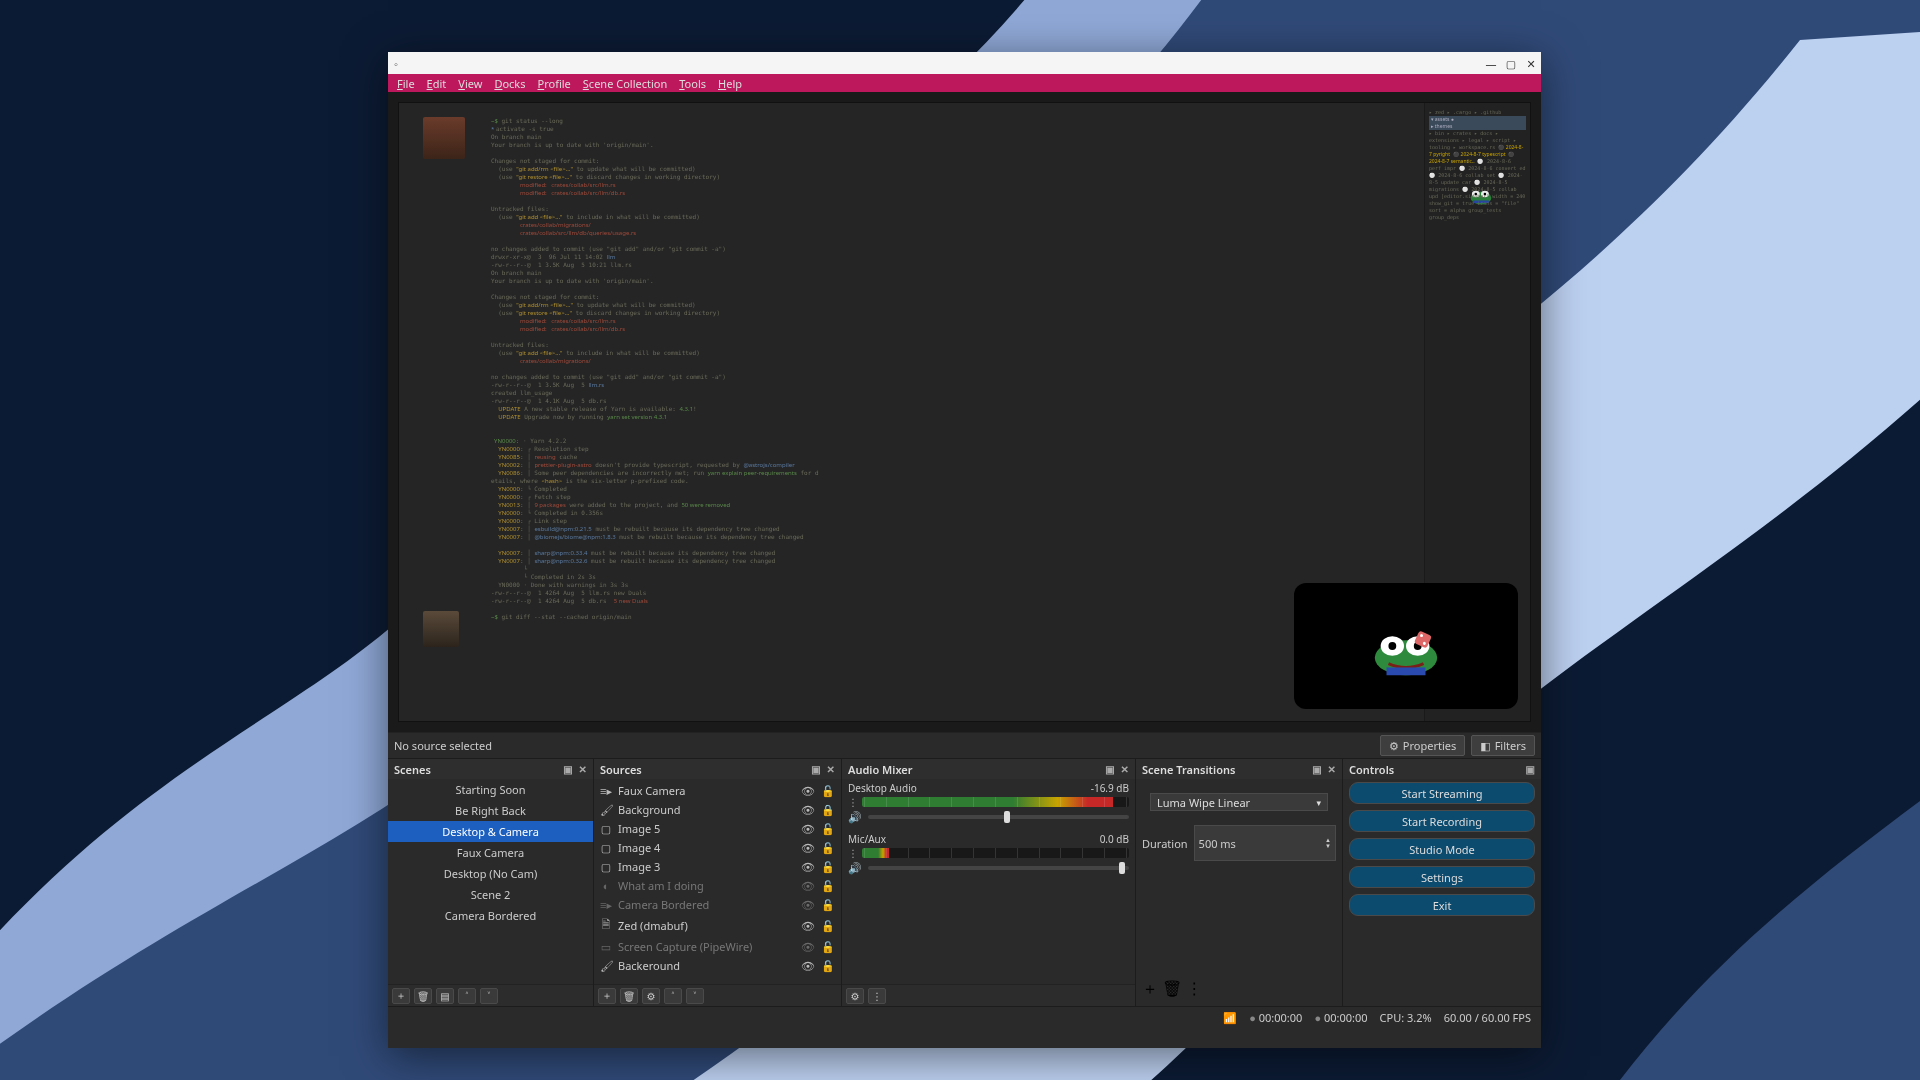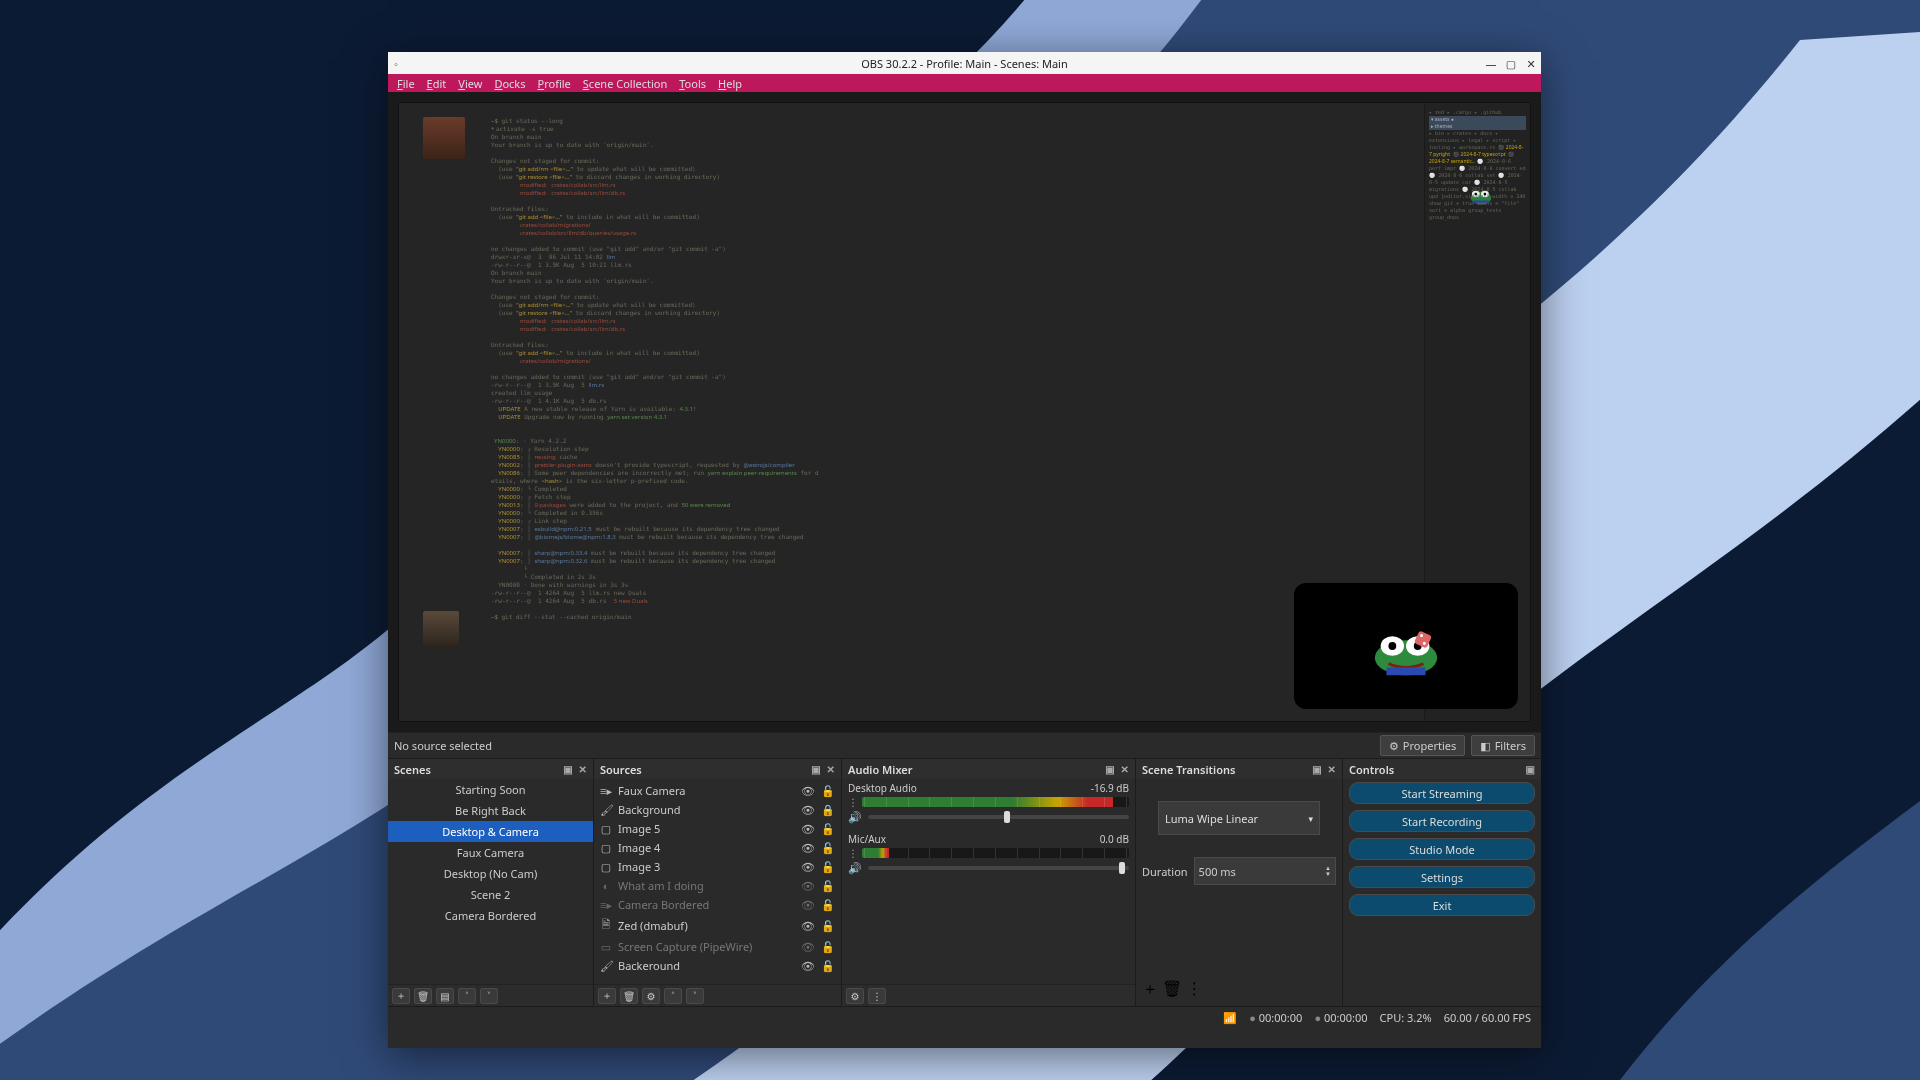--- a/index.html
+++ b/index.html
@@ -50,24 +50,24 @@
 .mixer-ch .db { margin-left:auto; }
 .meter { height:10px; position:relative; margin:2px 0; background:#181818; border-radius:2px; overflow:hidden;}
 .meter .fill { position:absolute; left:0; top:0; bottom:0; background:linear-gradient(90deg,#2e7d32 0%,#2e7d32 60%,#c8a400 78%,#c62828 90%,#c62828 100%); }
 .meter .ticks { position:absolute; inset:0; display:flex; justify-content:space-between; padding:0 2px;}
 .meter .ticks span { width:1px; background:rgba(255,255,255,.12); font-size:6px; color:#999; position:relative; }
 .meter .ticks span::after { content: attr(data-t); position:absolute; top:-9px; left:-4px; font-size:6px; color:#888;}
 .volrow { display:flex; align-items:center; gap:6px; }
 .volrow .spk { font-size:11px; color:#ccc; cursor:pointer;}
 .slider { flex:1; height:4px; background:#444; position:relative; border-radius:2px;}
 .slider .knob { position:absolute; top:-4px; width:6px; height:12px; background:#ddd; border-radius:2px;}
-.trans-sel { margin:22px; display:flex; align-items:center; background:#3a3a3a; border:1px solid #4a4a4a; font-size:11px; color:#ddd; height:16px; padding:16px 6px;}
+.trans-sel { margin:14px; display:flex; align-items:center; background:#3a3a3a; border:1px solid #4a4a4a; font-size:11px; color:#ddd; height:16px; padding:8px 6px;}
 .trans-sel .caret { margin-left:auto; font-size:9px;}
 .dur-row { display:flex; align-items:center; gap:6px; font-size:11px; color:#ccc; padding:0 6px;}
-.spin { flex:1; display:flex; align-items:center; background:#3a3a3a; border:1px solid #4a4a4a; height:28px; padding:0 4px;}
+.spin { flex:1; display:flex; align-items:center; background:#3a3a3a; border:1px solid #4a4a4a; height:36px; padding:0 4px;}
 .spin .spinbtns { margin-left:auto; display:flex; flex-direction:column; font-size:6px; line-height:6px; color:#ccc;}
 .trans-btns { display:flex; gap:4px; padding:6px; margin-top:auto;}
 .ctl-btn { margin:3px 6px; height:22px; background:#0c4a6e; border:1px solid #4a4a4a; display:flex; align-items:center; justify-content:center; font-size:11px; color:#ddd; cursor:pointer; border-radius:9px;}
 .statusbar { height:22px; background:#2a2a2a; border-top:1px solid #1c1c1c; display:flex; align-items:center; justify-content:flex-end; gap:12px; padding:0 10px; font-size:11px; color:#ccc;}
 .statusbar .dot { color:#888;}
 .dim-eye { opacity:.45; }
 </style>
 </head>
 <body>
 
@@ -78,21 +78,20 @@
   <path d="M -300 1300 C 150 850 420 880 600 600 C 780 320 1050 280 1300 -150 L 2300 -200 L 2300 1500 Z" fill="#304a78"></path>
   <path d="M 300 1400 C 650 1050 800 1080 1000 780 C 1200 480 1500 420 1800 40 L 2400 0 L 2400 1600 Z" fill="#bcd0f0"></path>
   <path d="M 600 1500 C 950 1180 1080 1200 1300 920 C 1520 640 1780 580 2100 220 L 2600 200 L 2600 1700 Z" fill="#0c1b34"></path>
   <path d="M 1000 1600 C 1300 1320 1420 1340 1620 1080 C 1820 820 2050 760 2300 460 L 2800 400 L 2800 1800 Z" fill="#304a78"></path>
 </svg>
 </div>
 
 <div class="window">
   <div class="titlebar">
     <span class="app-icon">◦</span>
-    <span class="title">OBS 30.2.2 - Profile: Main - Scenes: Main</span>
     <div class="winbtns">
       <span>—</span>
       <span>▢</span>
       <span>✕</span>
     </div>
   </div>
 
   <div class="menubar">
     <span><u>F</u>ile</span>
     <span><u>E</u>dit</span>

